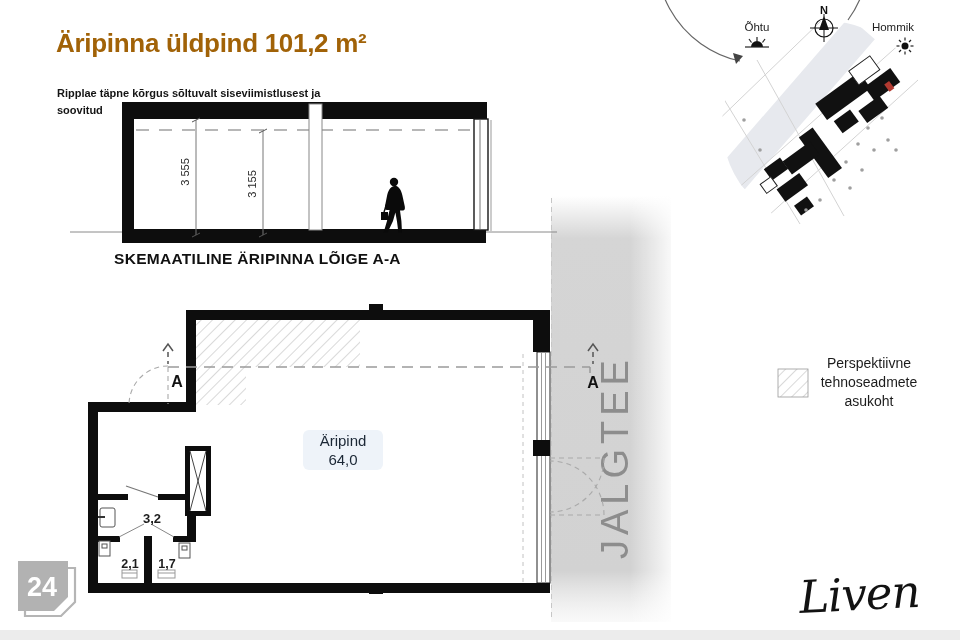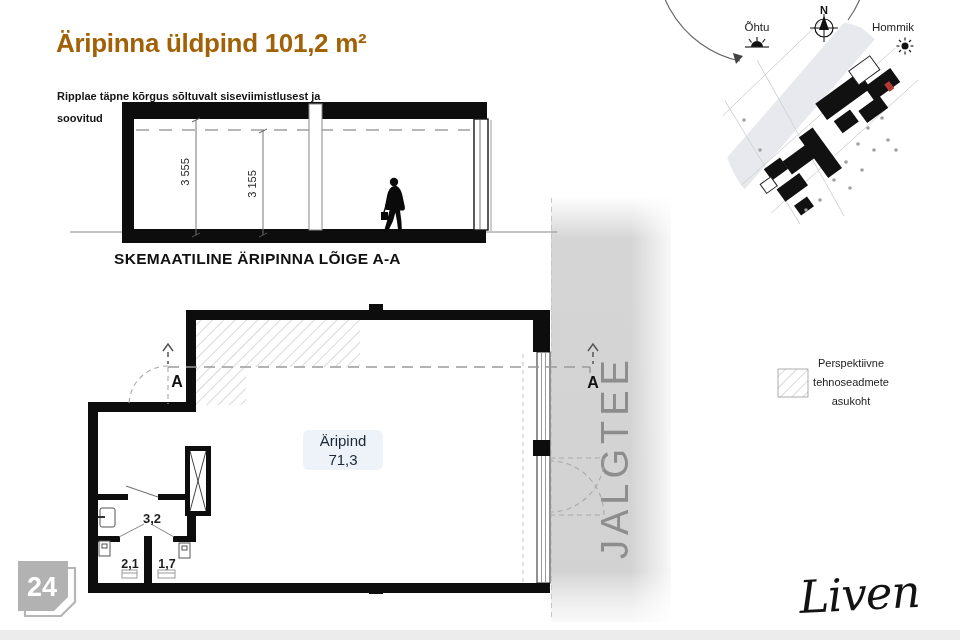--- a/index.html
+++ b/index.html
@@ -1,22 +1,22 @@
 <!DOCTYPE html>
 <html><head>
 <meta charset="utf-8">
 <style>
   html,body{margin:0;padding:0;}
   body{font-family:"Liberation Sans",sans-serif;}
   .page{position:relative;width:960px;height:640px;background:#ffffff;overflow:hidden;}
   .abs{position:absolute;}
   .title{left:56px;top:28px;font-size:26px;font-weight:700;color:#a16207;letter-spacing:-0.3px;}
-  .note{left:57px;top:85px;font-size:11px;font-weight:700;color:#141414;line-height:22px;width:300px;}
+  .note{left:57px;top:85px;font-size:11px;font-weight:700;color:#141414;line-height:17px;width:300px;}
   .section-caption{left:114px;top:250px;font-size:15.5px;font-weight:700;color:#101010;letter-spacing:0.3px;text-align:center;}
-  .legend-text{left:792px;top:354px;width:118px;text-align:center;font-size:11px;font-weight:500;color:#1c1c1c;line-height:19px;}
+  .legend-text{left:810px;top:354px;width:118px;text-align:center;font-size:14px;font-weight:500;color:#1c1c1c;line-height:19px;}
   .room-big-label{left:303px;top:430px;width:80px;text-align:center;background:#eef3f9;border-radius:6px;
      color:#1b2735;font-size:15px;font-weight:500;line-height:19px;padding:1px 0;}
   .footer-band{left:0;top:630px;width:960px;height:10px;background:#ececec;}
   .drawing{left:0;top:0;}
   svg text{font-family:"Liberation Sans",sans-serif;}
   .dim-text{font-size:11px;fill:#2a2a2a;}
   .room-num{font-size:13px;font-weight:600;fill:#1d1d1d;}
   .marker-a{font-size:16px;font-weight:700;fill:#111;}
   .compass-label{font-size:11.5px;fill:#222;}
   .north-label{font-size:11px;font-weight:700;fill:#111;}
@@ -270,17 +270,17 @@
   <div class="abs section-caption">SKEMAATILINE ÄRIPINNA LÕIGE A-A</div>
 
   <div class="abs legend-text">
     <div>Perspektiivne</div>
     <div>tehnoseadmete</div>
     <div>asukoht</div>
   </div>
 
   <div class="abs room-big-label">
     <div>Äripind</div>
-    <div>71,3</div>
+    <div>64,0</div>
   </div>
 
   <div class="abs footer-band"></div>
 </div>
 
 </body></html>

